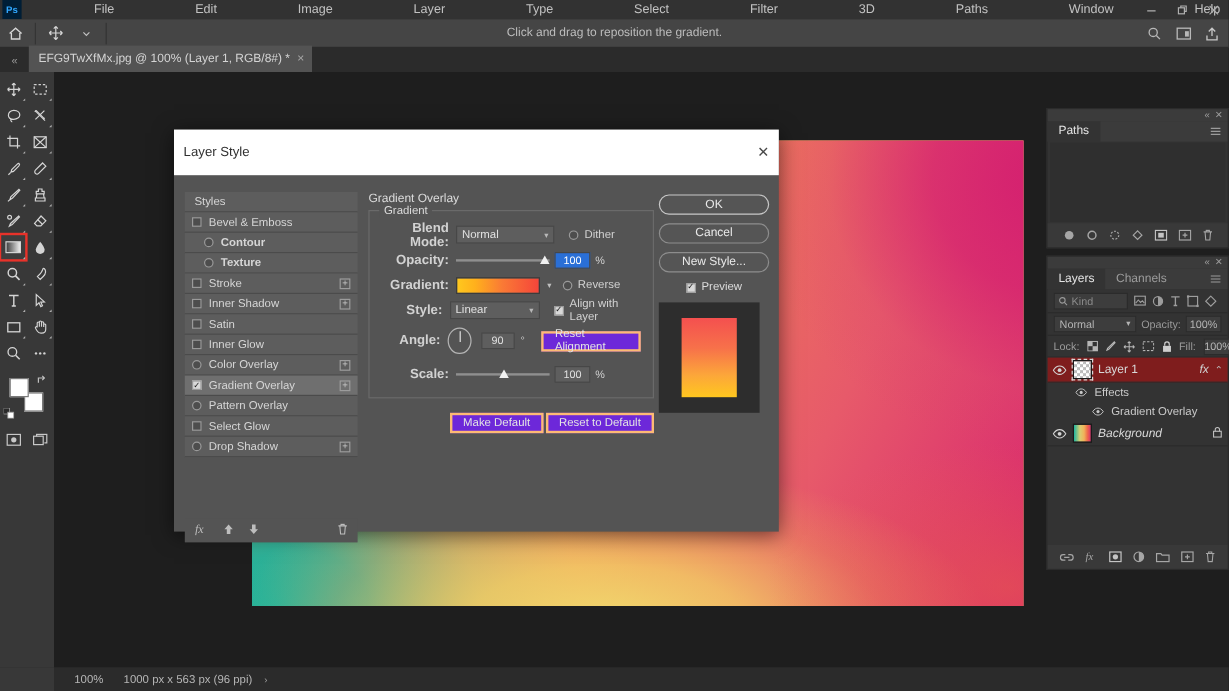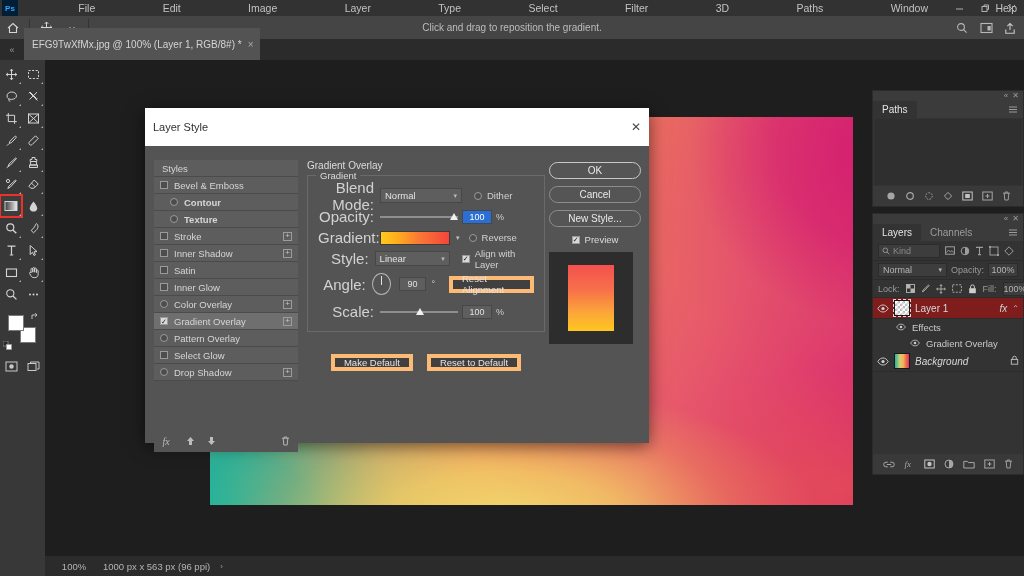--- a/index.html
+++ b/index.html
@@ -31,21 +31,21 @@
   .ob-tool { width:26px; height:22px; display:flex; align-items:center; justify-content:center; }
   .ob-sep { width:1px; height:18px; background:#343434; margin:0 3px; }
   .ob-right { position:absolute; right:2px; top:0; height:24px; display:flex; align-items:center; }
   .ob-icon { width:24px; height:22px; display:flex; align-items:center; justify-content:center; }
 
   
   .tabbar { position:absolute; left:0; top:40px; width:1024px; height:20px;
             background:#2b2b2b; display:flex; align-items:flex-end; }
   .collapse-arrows { width:24px; height:20px; color:#9a9a9a; font-size:9px;
                      display:flex; align-items:center; justify-content:center; }
-  .doctab { height:32px; background:#535353; display:flex; align-items:center;
+  .doctab { height:22px; background:#535353; display:flex; align-items:center;
             padding:0 6px 0 8px; font-size:10px; color:#d4d4d4; gap:6px; }
   .tab-close { color:#a8a8a8; font-size:10px; }
 
   
   .toolbar { position:absolute; left:0; top:60px; width:45px; height:496px;
              background:#383838; padding-top:3px; }
   .tool-grid { display:grid; grid-template-columns:22px 22px; }
   .tool { width:22px; height:22px; display:flex; align-items:center; justify-content:center;
           position:relative; color:#d0d0d0; }
   .tool svg { display:block; }
@@ -156,46 +156,46 @@
   .sf-i { color:#bdbdbd; font-size:10px; }
   .sf-trash { margin-left:auto; }
 
   .settings { position:absolute; left:162px; top:14px; right:104px; bottom:14px; }
   .sec-title { font-size:10px; color:#dcdcdc; margin-bottom:3px; }
   .fieldset { border:1px solid #6a6a6a; padding:12px 10px 10px 10px; position:relative;
               margin-top:4px; }
   .fs-legend { position:absolute; top:-6px; left:8px; background:#545454; padding:0 4px;
                font-size:9.5px; color:#dcdcdc; }
   .row { display:flex; align-items:center; margin-bottom:6px; height:15px; }
-  .lab { width:62px; text-align:right; padding-right:6px; font-size:15px; color:#d2d2d2; }
+  .lab { width:62px; text-align:right; padding-right:6px; font-size:11px; color:#d2d2d2;font-weight:bold; }
   .select { width:82px; height:15px; background:#5e5e5e; border:1px solid #474747;
             display:flex; align-items:center; padding:0 4px; font-size:9.5px; color:#e2e2e2; }
   .select .chev { margin-left:auto; font-size:7px; color:#b8b8b8; }
   .slider { width:78px; height:15px; position:relative; display:flex; align-items:center; }
   .slider .track { width:100%; height:2px; background:#8f8f8f; }
   .slider .knob { position:absolute; width:0; height:0; border-left:4px solid transparent;
                   border-right:4px solid transparent; border-bottom:7px solid #f0f0f0; }
   .numfield { width:30px; height:14px; background:#5e5e5e; border:1px solid #474747;
               font-size:9px; color:#e0e0e0; display:flex; align-items:center;
               justify-content:center; margin-left:4px; }
   .numfield.selected { background:#2a6fd6; color:#fff; }
   .pct { font-size:9px; color:#d0d0d0; margin-left:4px; }
   .gradbar { width:70px; height:14px; border:1px solid #3c3c3c;
              background:linear-gradient(90deg,#ffc81e 0%,#ffb01c 22%,#fa7a35 55%,#f5453a 100%); }
   .gradchev { margin-left:6px; font-size:7px; color:#c0c0c0; }
   .chk { display:flex; align-items:center; gap:5px; font-size:9.5px; color:#d2d2d2; margin-left:12px; }
   .dial { width:22px; height:22px; border:1px solid #b5b5b5; border-radius:50%;
           position:relative; }
   .dial .needle { position:absolute; left:50%; top:2px; width:1px; height:9px;
                   background:#e0e0e0; }
-  .btn { height:17px; background:#404040; border:4px solid #fdba74; color:#e4e4e4;
+  .btn { height:17px; background:#6d28d9; border:2px solid #fdba74; color:#e4e4e4;
          font-size:9.5px; display:flex; align-items:center; justify-content:center;
          padding:0 9px; }
   .deg { font-size:9px; color:#d0d0d0; margin-left:5px; }
-  .bottom-btns { display:flex; gap:14px; justify-content:center; margin-top:22px; }
+  .bottom-btns { display:flex; gap:2px; justify-content:flex-end; margin-top:12px; }
 
   .right-col { position:absolute; right:8px; top:16px; width:92px; }
   .pill { height:17px; border:1px solid #8d8d8d; border-radius:9px; color:#eaeaea;
           font-size:10px; display:flex; align-items:center; justify-content:center;
           margin-bottom:7px; background:#555555; }
   .pill.primary { border-color:#c8c8c8; }
   .prev-row { display:flex; align-items:center; justify-content:center; gap:5px;
               font-size:9.5px; color:#dcdcdc; margin:2px 0 7px 0; }
   .prevbox { width:84px; height:92px; background:#2d2d2d; display:flex;
              align-items:center; justify-content:center; }

